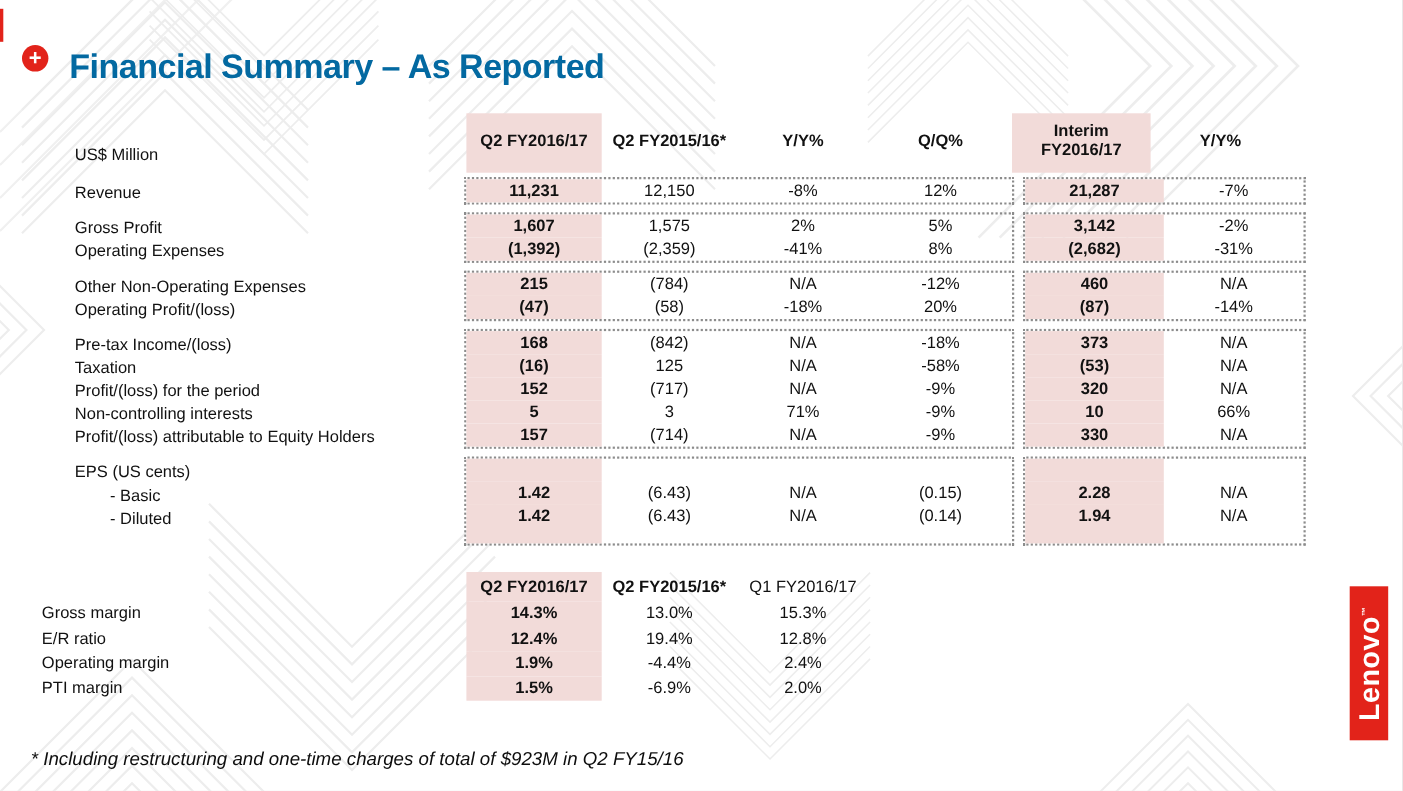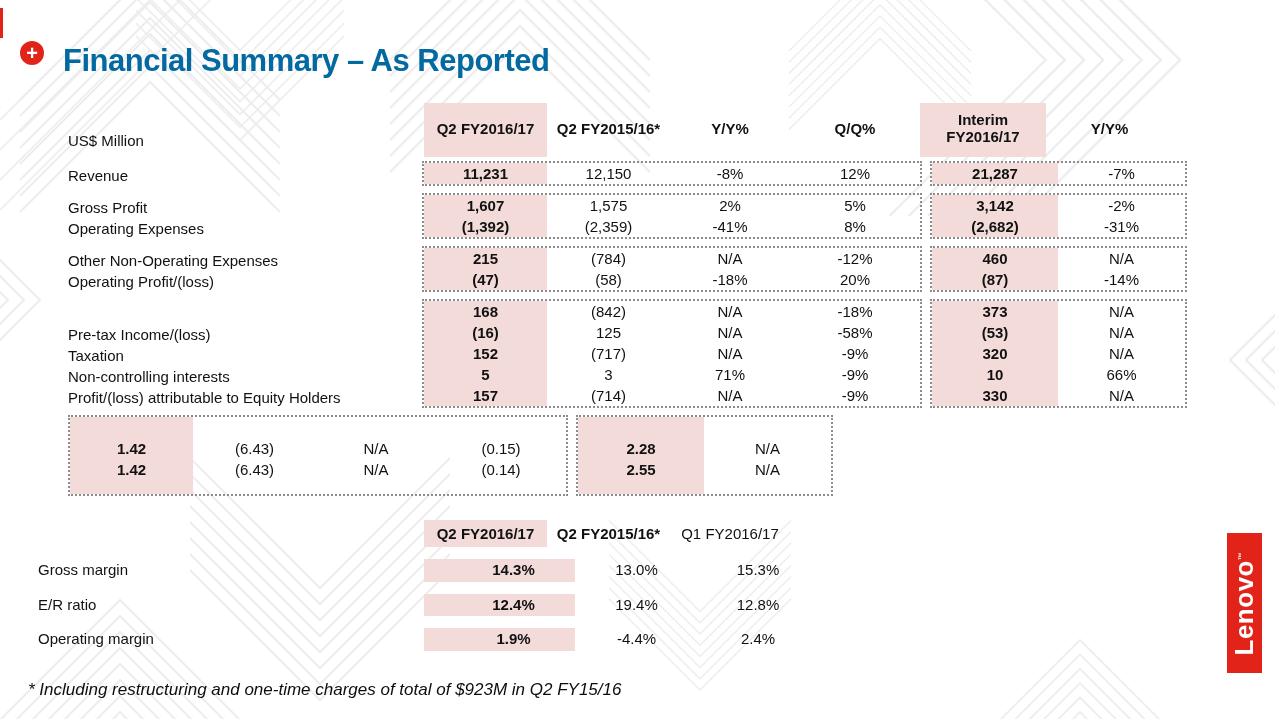--- a/index.html
+++ b/index.html
@@ -44,24 +44,24 @@
   .blockB{grid-template-columns:126px 127px;margin-left:8px;}
   .vcell{height:21px;line-height:21px;font-size:15px;text-align:center;}
   .vcell.pink{font-weight:bold;}
   
   .t2{position:absolute;left:38px;top:520px;}
   .t2-header{display:flex;}
   .labelcol2{width:386px;}
   .h2cell{height:27px;line-height:27px;font-size:15px;font-weight:bold;text-align:center;}
   .h2cell.reg{font-weight:normal;}
   .c1{width:123px;} .c2{width:123px;} .c3{width:120px;}
-  .t2-row{display:flex;margin-top:12px;}
+  .t2-row{display:flex;}
   .rlabel2{width:386px;height:22.5px;line-height:22.5px;font-size:15px;white-space:nowrap;}
   .t2cell{height:22.5px;line-height:22.5px;font-size:15px;text-align:center;}
-  .t2cell.pink{font-weight:bold;padding-left:28px;}
+  .t2cell.pink{font-weight:bold;}
   
   .footnote{position:absolute;left:28px;top:680px;font-size:17px;font-style:italic;color:#0d0d0d;white-space:nowrap;}
   .logo{
     position:absolute;left:1227px;top:533px;width:35px;height:140px;background:var(--red);
     display:flex;align-items:center;justify-content:center;
   }
   .logo-text{
     transform:rotate(-90deg);color:#fff;font-weight:bold;font-size:26px;
     white-space:nowrap;letter-spacing:0.5px;
   }
@@ -184,20 +184,21 @@
               <div class="vcell pink">460</div>
               <div class="vcell">N/A</div>
               <div class="vcell pink">(87)</div>
               <div class="vcell">-14%</div>
             </div>
           </div>
           <div class="t1-section">
             <div class="t1-labels">
               <div class="rlabel">Pre-tax Income/(loss)</div>
               <div class="rlabel">Taxation</div>
+              <div class="rlabel">Profit/(loss) for the period</div>
               <div class="rlabel">Non-controlling interests</div>
               <div class="rlabel">Profit/(loss) attributable to Equity Holders</div>
             </div>
             <div class="vblock blockA">
               <div class="vcell pink">168</div>
               <div class="vcell">(842)</div>
               <div class="vcell">N/A</div>
               <div class="vcell">-18%</div>
               <div class="vcell pink">(16)</div>
               <div class="vcell">125</div>
@@ -223,20 +224,26 @@
               <div class="vcell">N/A</div>
               <div class="vcell pink">320</div>
               <div class="vcell">N/A</div>
               <div class="vcell pink">10</div>
               <div class="vcell">66%</div>
               <div class="vcell pink">330</div>
               <div class="vcell">N/A</div>
             </div>
           </div>
           <div class="t1-section">
+            <div class="t1-labels">
+              <div class="rlabel">EPS (US cents)</div>
+              <div class="rlabel indent">- Basic</div>
+              <div class="rlabel indent">- Diluted</div>
+              <div class="rlabel" style="height: 14px; line-height: 14px;"></div>
+            </div>
             <div class="vblock blockA">
               <div class="vcell pink"></div>
               <div class="vcell"></div>
               <div class="vcell"></div>
               <div class="vcell"></div>
               <div class="vcell pink">1.42</div>
               <div class="vcell">(6.43)</div>
               <div class="vcell">N/A</div>
               <div class="vcell">(0.15)</div>
               <div class="vcell pink">1.42</div>
@@ -246,21 +253,21 @@
               <div class="vcell pink" style="height: 14px; line-height: 14px;"></div>
               <div class="vcell" style="height: 14px; line-height: 14px;"></div>
               <div class="vcell" style="height: 14px; line-height: 14px;"></div>
               <div class="vcell" style="height: 14px; line-height: 14px;"></div>
             </div>
             <div class="vblock blockB">
               <div class="vcell pink"></div>
               <div class="vcell"></div>
               <div class="vcell pink">2.28</div>
               <div class="vcell">N/A</div>
-              <div class="vcell pink">2.55</div>
+              <div class="vcell pink">1.94</div>
               <div class="vcell">N/A</div>
               <div class="vcell pink" style="height: 14px; line-height: 14px;"></div>
               <div class="vcell" style="height: 14px; line-height: 14px;"></div>
             </div>
           </div>
         </div>
     </div>
 
     <div class="t2">
       <div class="t2-header">
@@ -281,20 +288,26 @@
             <div class="t2cell c1 pink">12.4%</div>
             <div class="t2cell c2">19.4%</div>
             <div class="t2cell c3">12.8%</div>
           </div>
           <div class="t2-row">
             <div class="rlabel2">Operating margin</div>
             <div class="t2cell c1 pink">1.9%</div>
             <div class="t2cell c2">-4.4%</div>
             <div class="t2cell c3">2.4%</div>
           </div>
+          <div class="t2-row">
+            <div class="rlabel2">PTI margin</div>
+            <div class="t2cell c1 pink">1.5%</div>
+            <div class="t2cell c2">-6.9%</div>
+            <div class="t2cell c3">2.0%</div>
+          </div>
         </div>
     </div>
 
     <div class="footnote">* Including restructuring and one-time charges of total of $923M in Q2 FY15/16</div>
 
     <div class="logo">
       <div class="logo-text">
         <span>Lenovo</span><sup>™</sup>
       </div>
     </div>

